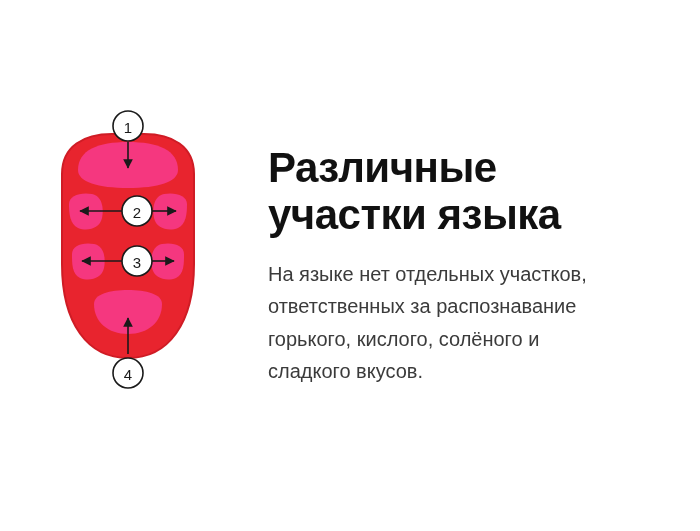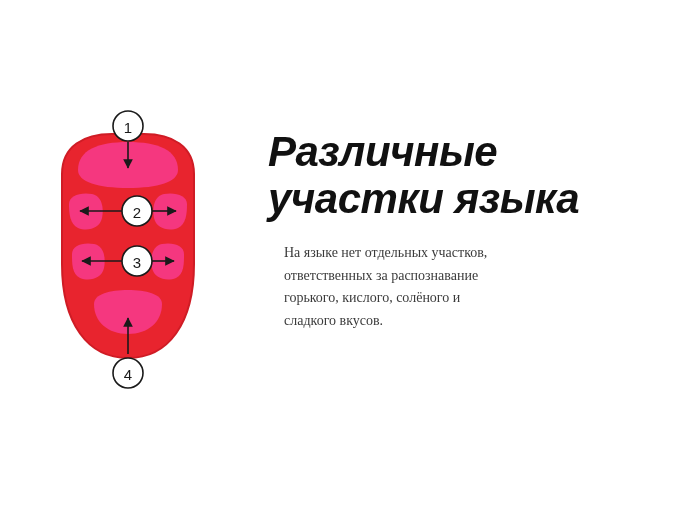--- a/index.html
+++ b/index.html
@@ -44,30 +44,29 @@
     top: 128px;
     width: 400px;
   }
   .headline {
     font-family: "Liberation Sans", sans-serif;
     font-weight: bold;
     font-size: 42px;
     line-height: 1.12;
     color: #111111;
     letter-spacing: -0.5px;
-    margin: 0 0 20px 0;
+    margin: 16px 0 20px 0;
     white-space: pre-line;
-    font-style: italic;
   }
   .body-text {
-    font-family: Liberation Serif, serif;
-    font-size: 14px;
+    font-family: Liberation Sans, sans-serif;
+    font-size: 20px;
     line-height: 1.62;
     color: #3b3b3b;
-    margin: 16px;
+    margin: 0;
     white-space: pre-line;
     max-width: 360px;
   }
 </style>
 </head>
 <body>
 
 <div class="page">
 
   <div class="diagram">

